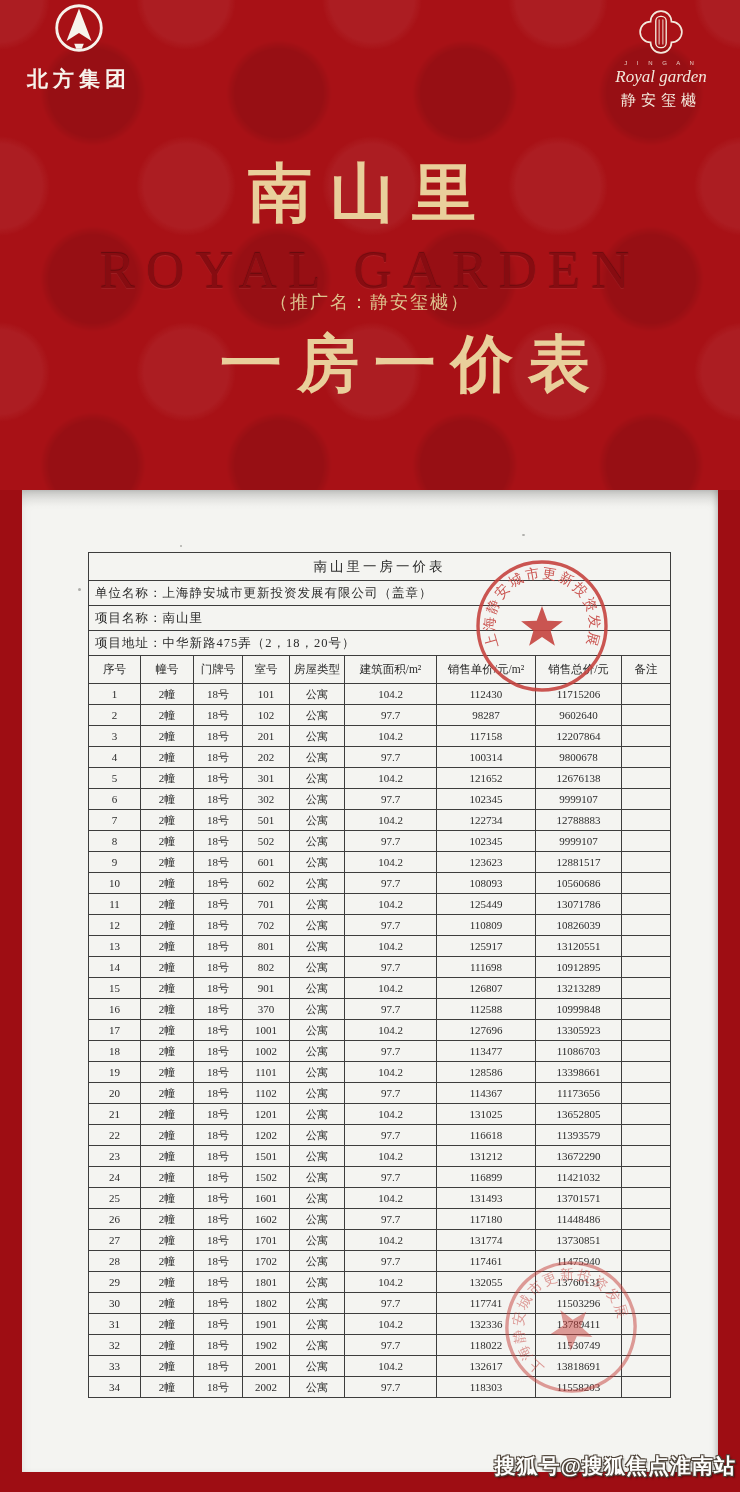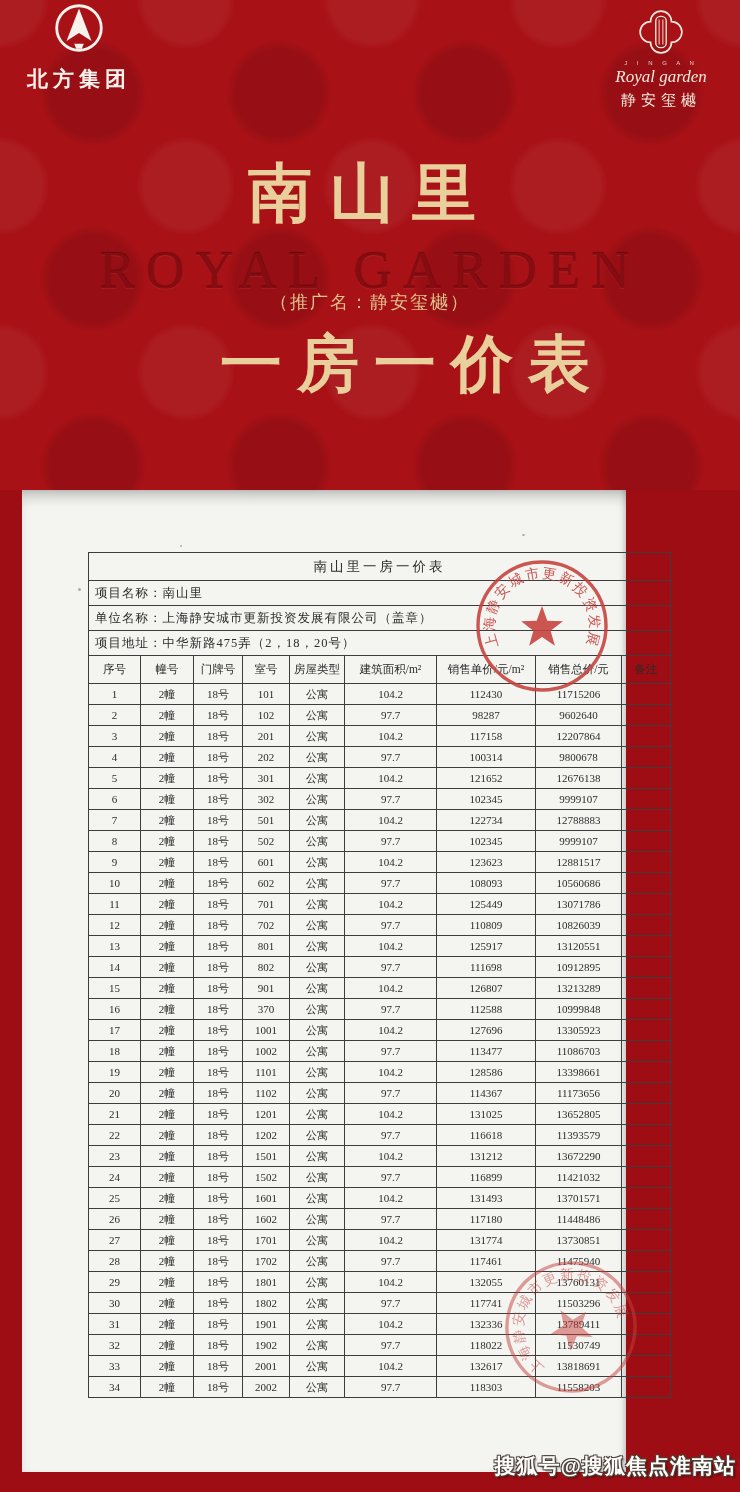--- a/index.html
+++ b/index.html
@@ -36,21 +36,21 @@
     font-family:"Liberation Serif","DejaVu Serif",serif;
     text-shadow:0 -1px 1px rgba(0,0,0,.35),0 1px 1px rgba(255,255,255,.07);}
   .promo{position:absolute;left:0;top:290px;width:740px;text-align:center;
     color:#ddc28d;font-size:18px;letter-spacing:2px;
     font-family:"Liberation Serif","DejaVu Serif",serif;}
   .price-title{position:absolute;left:0;top:322px;width:740px;text-align:center;
     color:#e9cf9b;font-size:62px;letter-spacing:15px;text-indent:15px;
     font-family:"Liberation Serif","DejaVu Serif",serif;font-weight:700;padding-left:35px;}
 
   
-  .paper{position:absolute;left:22px;top:490px;width:604px;height:982px;
+  .paper{position:absolute;left:22px;top:490px;width:696px;height:982px;
     background:linear-gradient(180deg,#e9e9e6 0,#f4f4f1 18px,#f4f4f1 100%);
     box-shadow:inset 0 10px 16px -8px rgba(0,0,0,.28), inset -4px 0 6px -3px rgba(0,0,0,.22);}
   .speck{position:absolute;border-radius:50%;background:#8f8f8b;opacity:.7;}
 
   table.price{position:absolute;left:66px;top:62px;width:582px;
     border-collapse:collapse;table-layout:fixed;color:#2b2b2b;
     font-family:"Liberation Serif","DejaVu Serif",serif;}
   table.price td{border:1px solid #3d3d3d;text-align:center;overflow:hidden;
     white-space:nowrap;padding:0;}
   tr.t-title td{height:27px;font-size:13.5px;letter-spacing:3px;}
@@ -118,24 +118,24 @@
         <col style="width:99px">
           <col style="width:86px">
           <col style="width:49px">
       </colgroup>
       <tbody>
         <tr class="t-title">
           <td colspan="9">南山里一房一价表</td>
         </tr>
 
       <tr class="info-row">
+            <td colspan="9">单位名称：上海静安城市更新投资发展有限公司（盖章）</td>
+          </tr>
+          <tr class="info-row">
             <td colspan="9">项目名称：南山里</td>
-          </tr>
-          <tr class="info-row">
-            <td colspan="9">单位名称：上海静安城市更新投资发展有限公司（盖章）</td>
           </tr>
           <tr class="info-row">
             <td colspan="9">项目地址：中华新路475弄（2，18，20号）</td>
           </tr>
           <tr class="cols-row">
             <td>序号</td>
             <td>幢号</td>
             <td>门牌号</td>
             <td>室号</td>
             <td>房屋类型</td>

